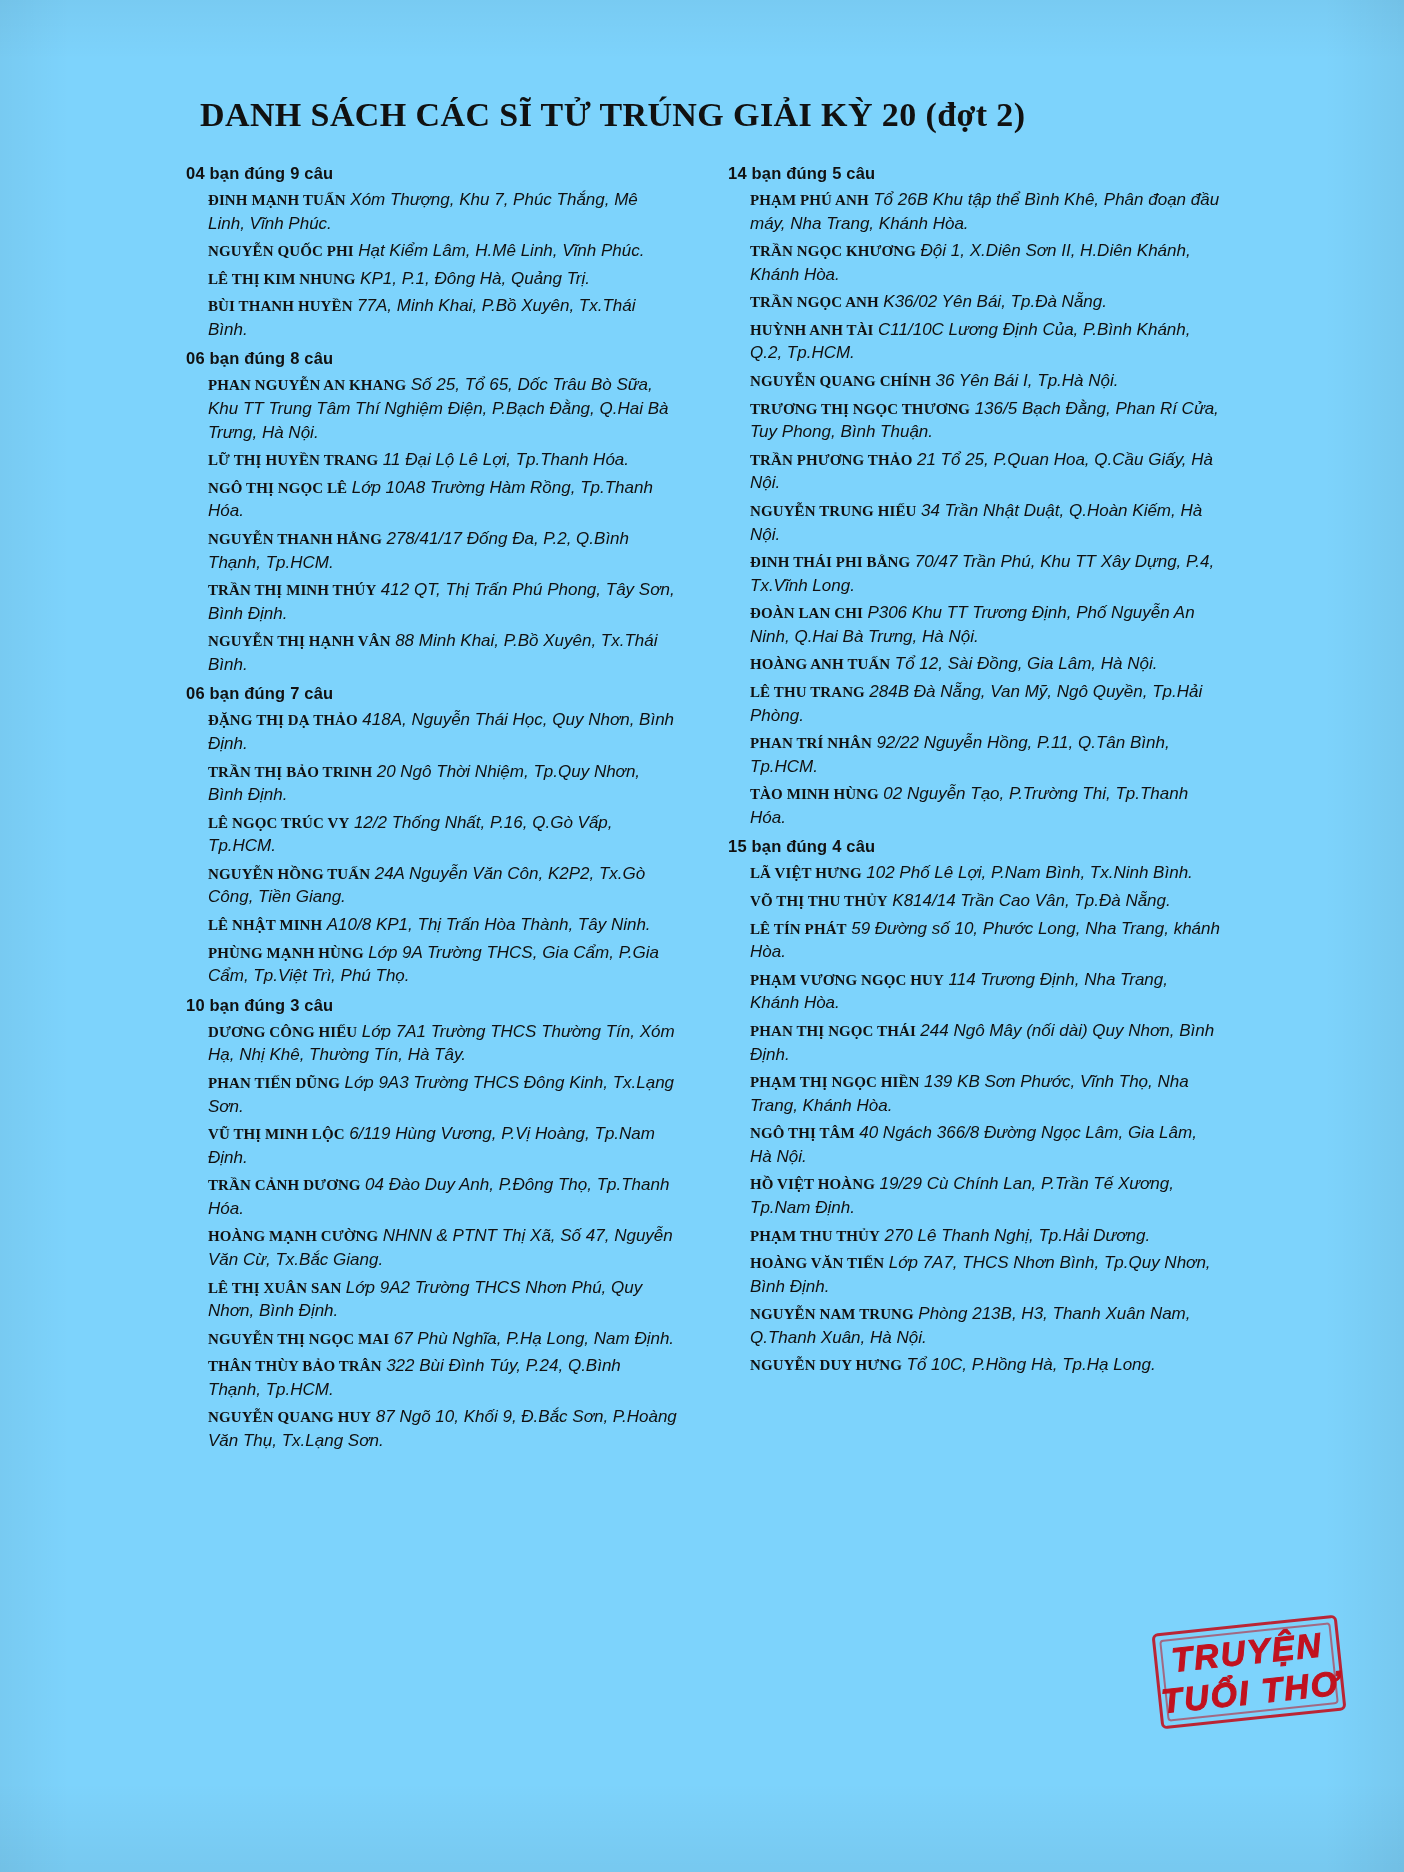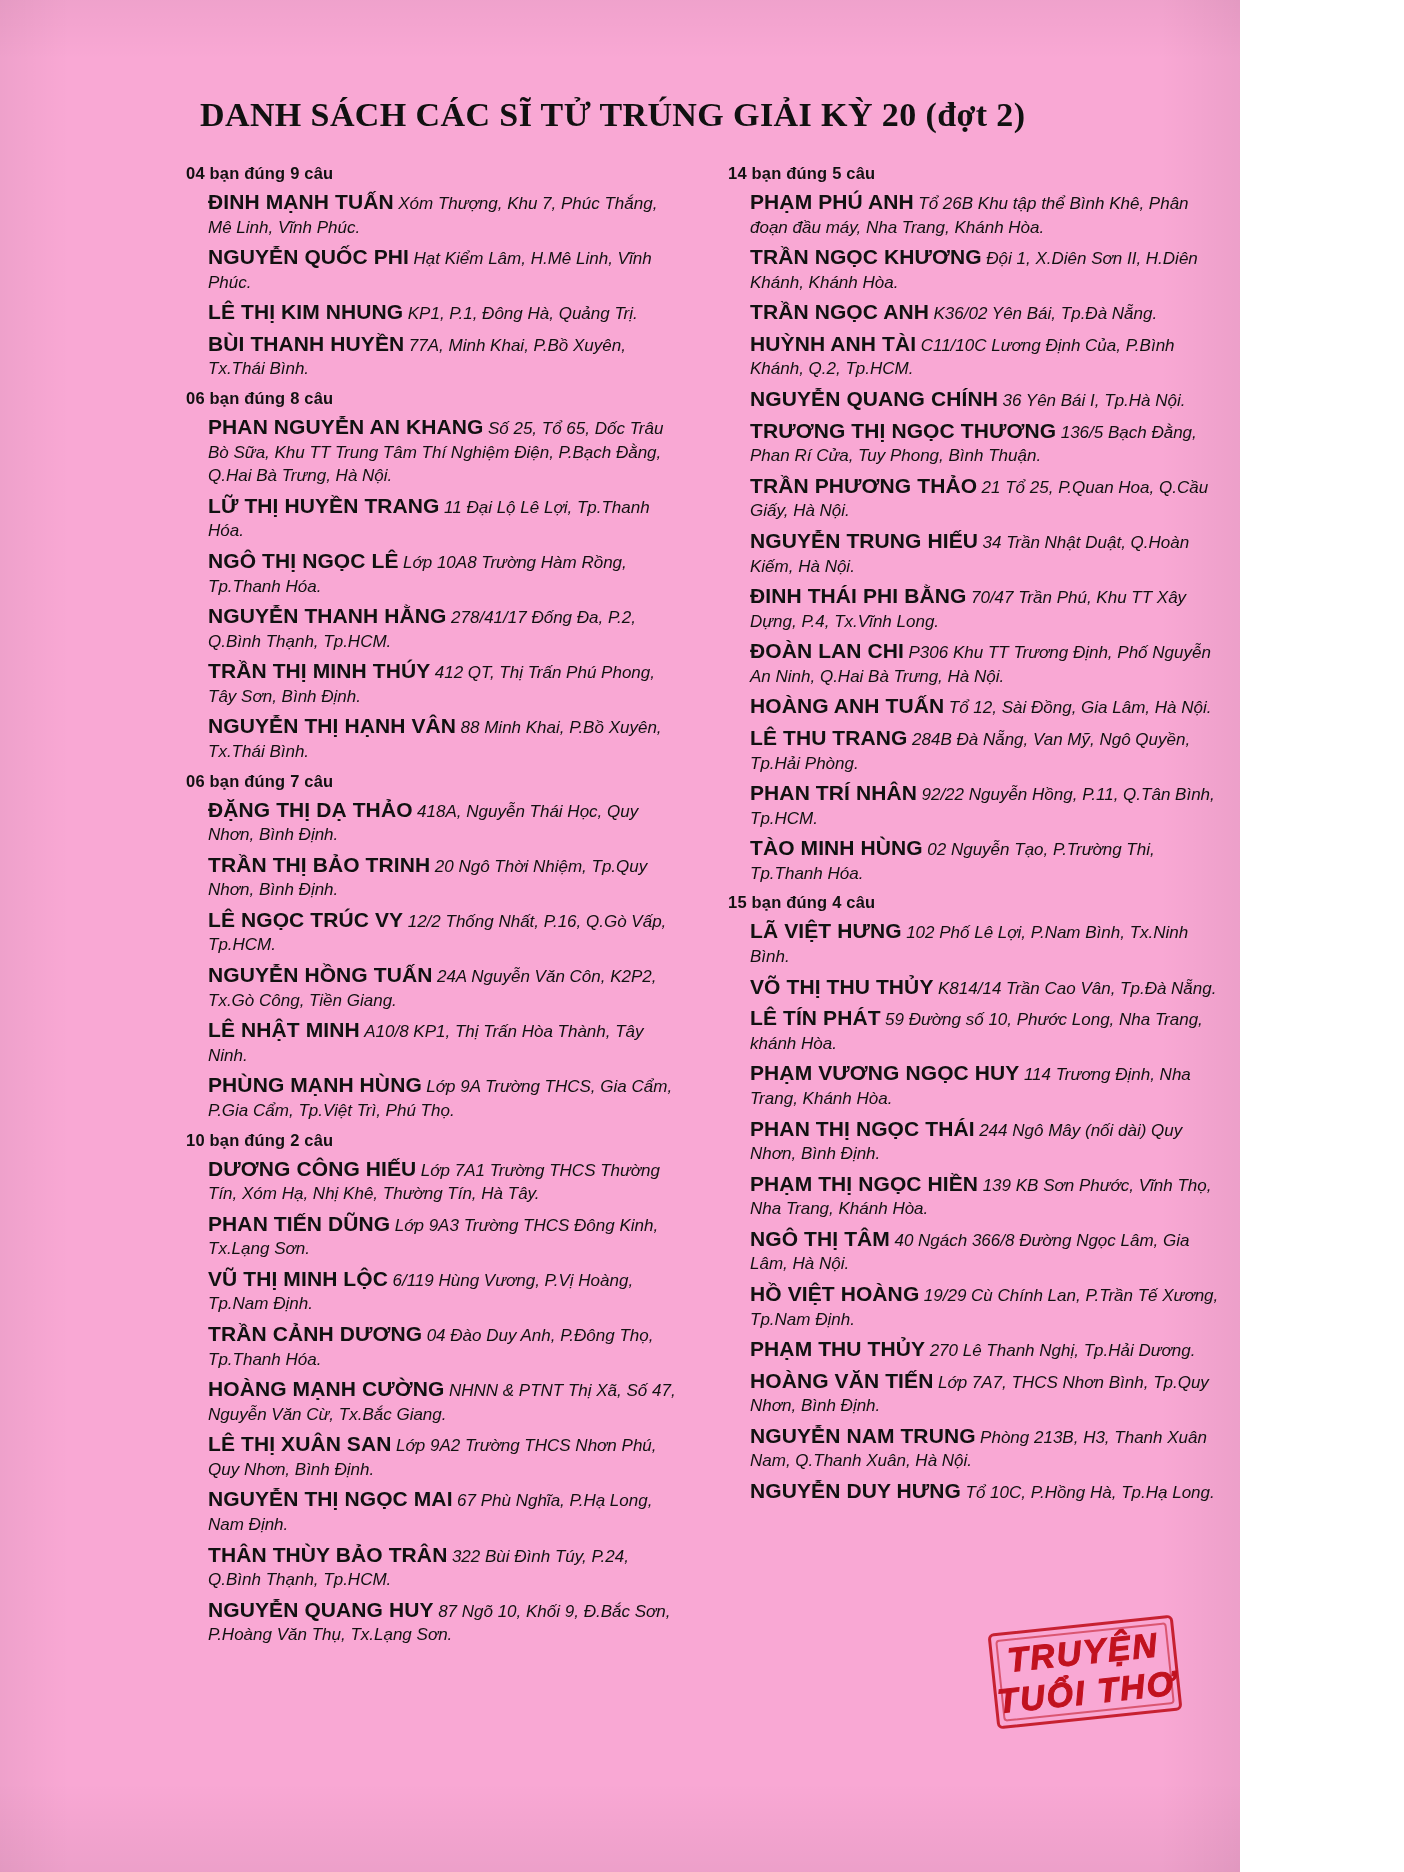--- a/index.html
+++ b/index.html
@@ -10,23 +10,23 @@
   body {
     width: 1404px;
     height: 1872px;
     font-family: "Liberation Serif", serif;
     position: relative;
     overflow: hidden;
   }
   .page {
     position: absolute;
     left: 0; top: 0;
-    width: 1240px;
+    width: 1404px;
     height: 1872px;
-    background: #f9a8d4;
+    background: #7dd3fc;
   }
   
   .paper-shade {
     position: absolute;
     inset: 0;
     background:
       linear-gradient(to right, rgba(0,0,0,0.045) 0px, rgba(0,0,0,0.0) 70px),
       linear-gradient(to left, rgba(0,0,0,0.05) 0px, rgba(0,0,0,0.0) 80px),
       linear-gradient(to bottom, rgba(0,0,0,0.04) 0px, rgba(0,0,0,0) 60px),
       linear-gradient(to top, rgba(0,0,0,0.05) 0px, rgba(0,0,0,0) 90px);
@@ -69,23 +69,23 @@
     letter-spacing: 0.2px;
   }
   .entry {
     margin: 0 0 4px 22px;
     font-size: 18px;
     line-height: 1.31;
     color: #111;
     text-align: left;
   }
   .entry .nm {
-    font-family: Liberation Sans, sans-serif;
-    font-weight: bold;
-    font-size: 21px;
+    font-family: Liberation Serif, serif;
+    font-weight: bold;
+    font-size: 15px;
     letter-spacing: 0.1px;
   }
   .entry .addr {
     font-family: "Liberation Sans", sans-serif;
     font-style: italic;
     font-size: 17px;
     letter-spacing: 0px;
   }
   
   .logo-stamp {
@@ -165,21 +165,21 @@
           <div class="group-heading">06 bạn đúng 7 câu</div>
           <p class="entry"><span class="nm">ĐẶNG THỊ DẠ THẢO</span> <span class="addr">418A, Nguyễn Thái Học, Quy Nhơn, Bình Định.</span></p>
           <p class="entry"><span class="nm">TRẦN THỊ BẢO TRINH</span> <span class="addr">20 Ngô Thời Nhiệm, Tp.Quy Nhơn, Bình Định.</span></p>
           <p class="entry"><span class="nm">LÊ NGỌC TRÚC VY</span> <span class="addr">12/2 Thống Nhất, P.16, Q.Gò Vấp, Tp.HCM.</span></p>
           <p class="entry"><span class="nm">NGUYỄN HỒNG TUẤN</span> <span class="addr">24A Nguyễn Văn Côn, K2P2, Tx.Gò Công, Tiền Giang.</span></p>
           <p class="entry"><span class="nm">LÊ NHẬT MINH</span> <span class="addr">A10/8 KP1, Thị Trấn Hòa Thành, Tây Ninh.</span></p>
           <p class="entry"><span class="nm">PHÙNG MẠNH HÙNG</span> <span class="addr">Lớp 9A Trường THCS, Gia Cẩm, P.Gia Cẩm, Tp.Việt Trì, Phú Thọ.</span></p>
         </div>
 
         <div class="group">
-          <div class="group-heading">10 bạn đúng 2 câu</div>
+          <div class="group-heading">10 bạn đúng 3 câu</div>
           <p class="entry"><span class="nm">DƯƠNG CÔNG HIẾU</span> <span class="addr">Lớp 7A1 Trường THCS Thường Tín, Xóm Hạ, Nhị Khê, Thường Tín, Hà Tây.</span></p>
           <p class="entry"><span class="nm">PHAN TIẾN DŨNG</span> <span class="addr">Lớp 9A3 Trường THCS Đông Kinh, Tx.Lạng Sơn.</span></p>
           <p class="entry"><span class="nm">VŨ THỊ MINH LỘC</span> <span class="addr">6/119 Hùng Vương, P.Vị Hoàng, Tp.Nam Định.</span></p>
           <p class="entry"><span class="nm">TRẦN CẢNH DƯƠNG</span> <span class="addr">04 Đào Duy Anh, P.Đông Thọ, Tp.Thanh Hóa.</span></p>
           <p class="entry"><span class="nm">HOÀNG MẠNH CƯỜNG</span> <span class="addr">NHNN &amp; PTNT Thị Xã, Số 47, Nguyễn Văn Cừ, Tx.Bắc Giang.</span></p>
           <p class="entry"><span class="nm">LÊ THỊ XUÂN SAN</span> <span class="addr">Lớp 9A2 Trường THCS Nhơn Phú, Quy Nhơn, Bình Định.</span></p>
           <p class="entry"><span class="nm">NGUYỄN THỊ NGỌC MAI</span> <span class="addr">67 Phù Nghĩa, P.Hạ Long, Nam Định.</span></p>
           <p class="entry"><span class="nm">THÂN THÙY BẢO TRÂN</span> <span class="addr">322 Bùi Đình Túy, P.24, Q.Bình Thạnh, Tp.HCM.</span></p>
           <p class="entry"><span class="nm">NGUYỄN QUANG HUY</span> <span class="addr">87 Ngõ 10, Khối 9, Đ.Bắc Sơn, P.Hoàng Văn Thụ, Tx.Lạng Sơn.</span></p>
         </div>

